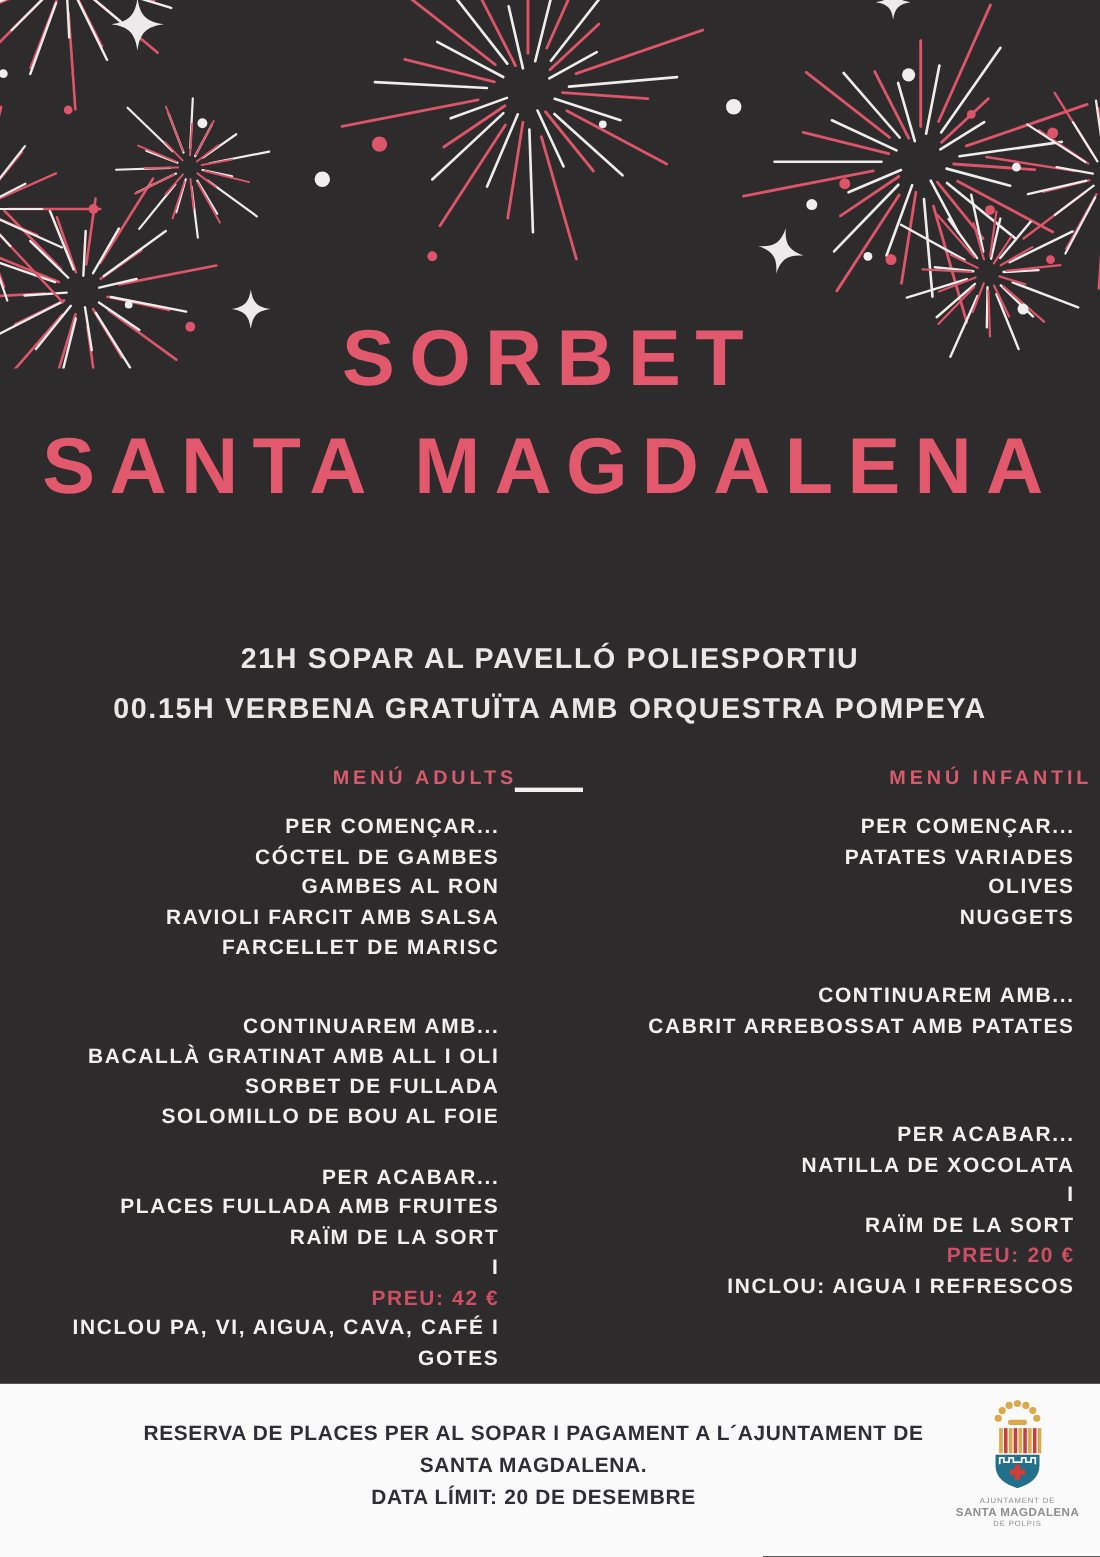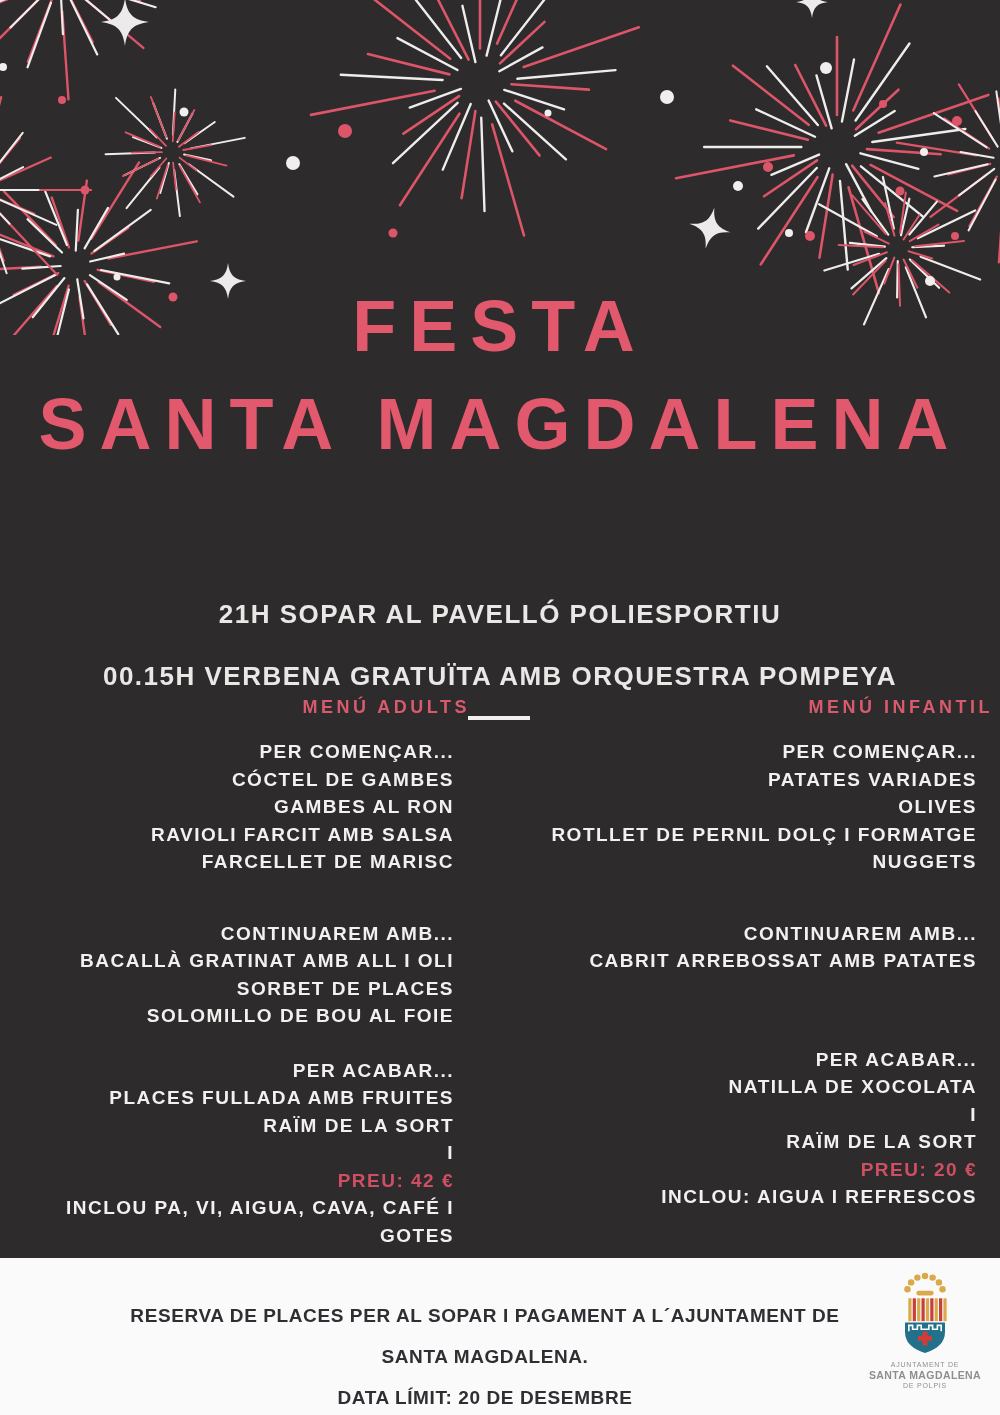--- a/index.html
+++ b/index.html
@@ -13,21 +13,21 @@
   }
   .fireworks { position:absolute; top:0; left:0; display:block; }
 
   .titles { position:absolute; top:277px; left:0; width:100%; text-align:center; }
   .title-line {
     margin:0; font-size:72px; font-weight:bold; line-height:98px;
     letter-spacing:13px; color:#e2586d;
   }
   .subtitles { position:absolute; top:575px; left:0; width:100%; text-align:center; }
   .subtitle-line {
-    margin:16px; font-size:26px; font-weight:bold; line-height:46px;
+    margin:0; font-size:26px; font-weight:bold; line-height:46px;
     letter-spacing:1.5px; color:#eae8e7;
   }
 
   .menus { position:absolute; top:692px; left:18px; width:975px; display:flex; }
   .menu-col { text-align:right; }
   .col-adults { width:452px; }
   .col-infantil { width:515px; margin-left:8px; }
   .menu-title {
     margin:0; font-size:18px; font-weight:bold; line-height:30px;
     letter-spacing:3.5px; color:#d75a6d;
@@ -45,21 +45,21 @@
 
   .footer {
     position:absolute; left:0; bottom:0; width:1000px; height:157px;
     background:#fbfafa;
   }
   .footer-text {
     position:absolute; top:31px; left:95px; width:780px; text-align:center;
     color:#2f2e33; font-weight:bold; font-size:19px; line-height:29px;
     letter-spacing:0.6px;
   }
-  .footer-text p { margin:12px; }
+  .footer-text p { margin:0; }
 
   .logo { position:absolute; top:12px; right:14px; width:122px; text-align:center; color:#8f8e8e; }
   .logo svg { display:block; margin:0 auto; }
   .logo-prefix { font-size:7px; letter-spacing:0.8px; margin-top:3px; }
   .logo-name   { font-size:10.5px; font-weight:bold; letter-spacing:0.4px; margin-top:1px; }
   .logo-sub    { font-size:7px; letter-spacing:0.8px; margin-top:1px; }
 </style>
 </head>
 <body>
 
@@ -152,21 +152,21 @@
       <circle cx="738" cy="186" r="5" fill="#f0eeee"></circle>
       <circle cx="789" cy="233" r="4" fill="#f0eeee"></circle>
       <circle cx="924" cy="152" r="4" fill="#f0eeee"></circle>
       <circle cx="930" cy="281" r="5" fill="#f0eeee"></circle>
       <circle cx="117" cy="277" r="3.5" fill="#f0eeee"></circle>
       <circle cx="548" cy="113" r="3.5" fill="#f0eeee"></circle>
     </g>
   </svg>
 
   <div class="titles">
-    <h1 class="title-line">FESTA</h1>
+    <h1 class="title-line">SORBET</h1>
     <h1 class="title-line">SANTA MAGDALENA</h1>
   </div>
 
   <div class="subtitles">
     <p class="subtitle-line">21H SOPAR AL PAVELLÓ POLIESPORTIU</p>
     <p class="subtitle-line">00.15H VERBENA GRATUÏTA AMB ORQUESTRA POMPEYA</p>
   </div>
 
   <div class="divider"></div>
 
@@ -175,38 +175,37 @@
       <h2 class="menu-title">MENÚ ADULTS</h2>
       <ul class="menu-lines">
           <li>PER COMENÇAR...</li>
           <li>CÓCTEL DE GAMBES</li>
           <li>GAMBES AL RON</li>
           <li>RAVIOLI FARCIT AMB SALSA</li>
           <li>FARCELLET DE MARISC</li>
           <li class="gap-lg"></li>
           <li>CONTINUAREM AMB...</li>
           <li>BACALLÀ GRATINAT AMB ALL I OLI</li>
-          <li>SORBET DE PLACES</li>
+          <li>SORBET DE FULLADA</li>
           <li>SOLOMILLO DE BOU AL FOIE</li>
           <li class="gap"></li>
           <li>PER ACABAR...</li>
           <li>PLACES FULLADA AMB FRUITES</li>
           <li>RAÏM DE LA SORT</li>
           <li>I</li>
           <li class="accent">PREU: 42 €</li>
           <li>INCLOU PA, VI, AIGUA, CAVA, CAFÉ I GOTES</li>
         </ul>
     </div>
     <div class="menu-col col-infantil">
       <h2 class="menu-title">MENÚ  INFANTIL</h2>
       <ul class="menu-lines">
           <li>PER COMENÇAR...</li>
           <li>PATATES VARIADES</li>
           <li>OLIVES</li>
-          <li>ROTLLET DE PERNIL DOLÇ I FORMATGE</li>
           <li>NUGGETS</li>
           <li class="gap-lg"></li>
           <li>CONTINUAREM AMB...</li>
           <li>CABRIT ARREBOSSAT AMB PATATES</li>
           <li class="gap-lg"></li>
           <li class="gap"></li>
           <li>PER ACABAR...</li>
           <li>NATILLA DE XOCOLATA</li>
           <li>I</li>
           <li>RAÏM DE LA SORT</li>

